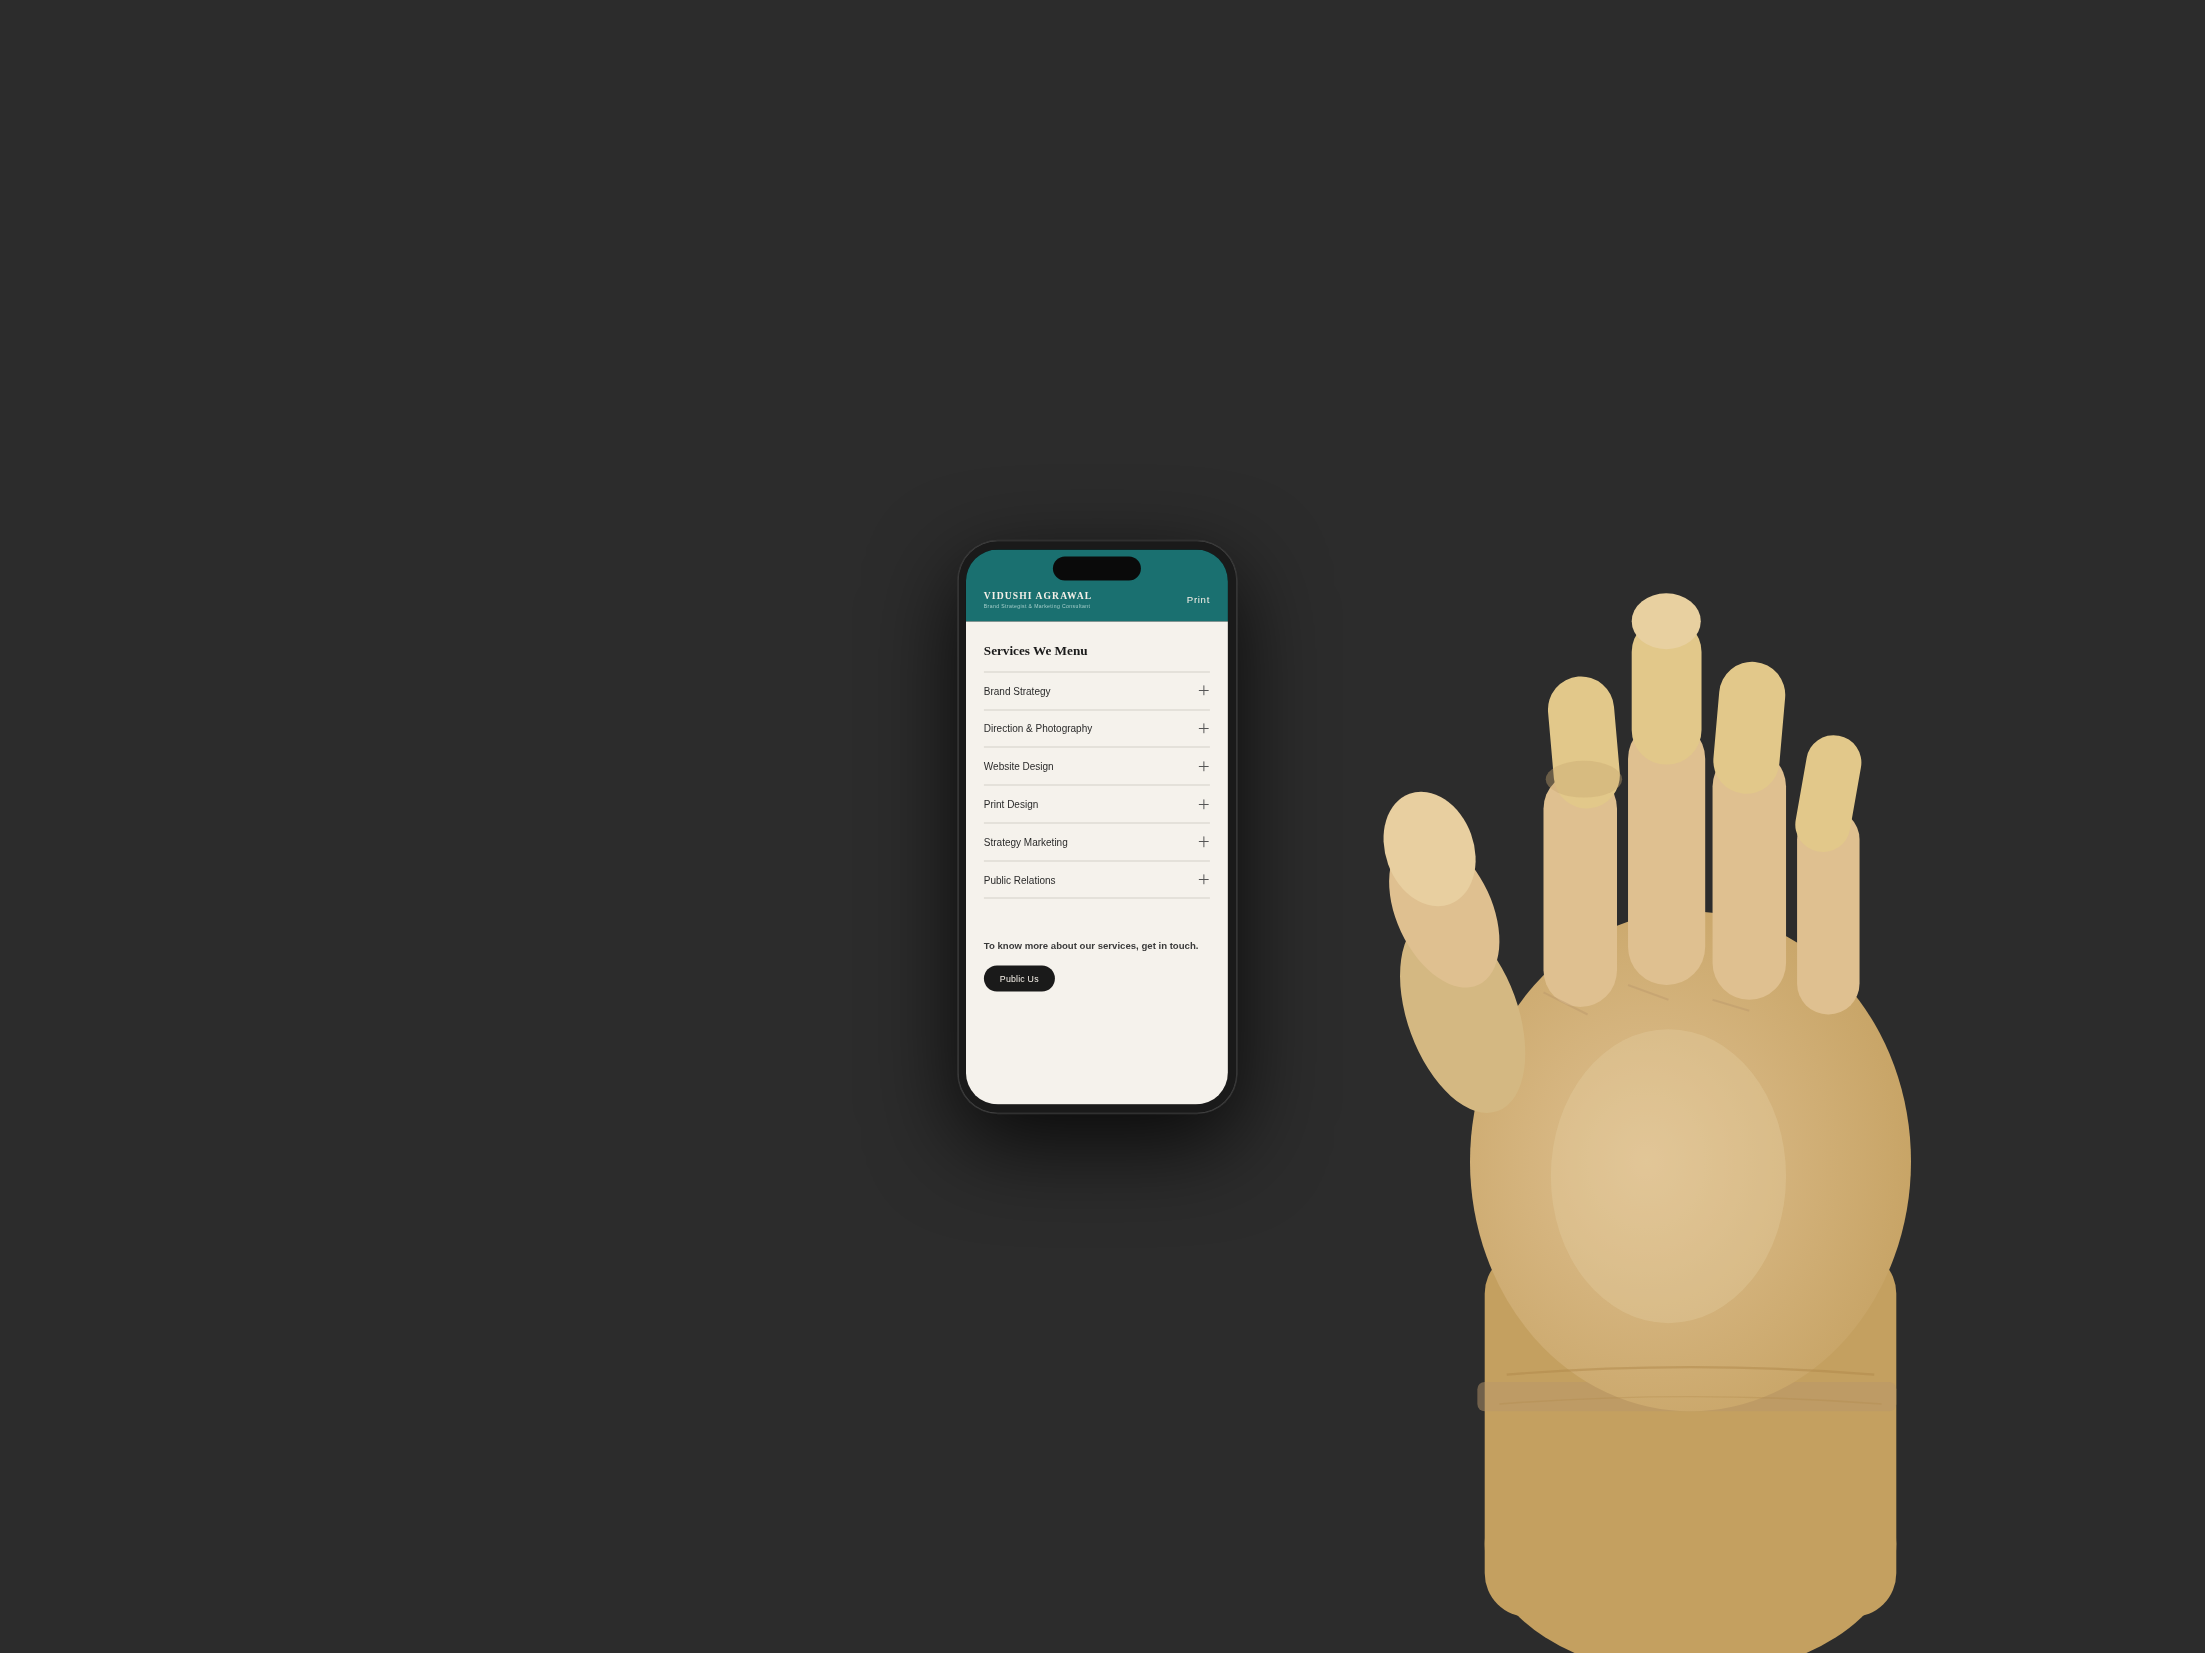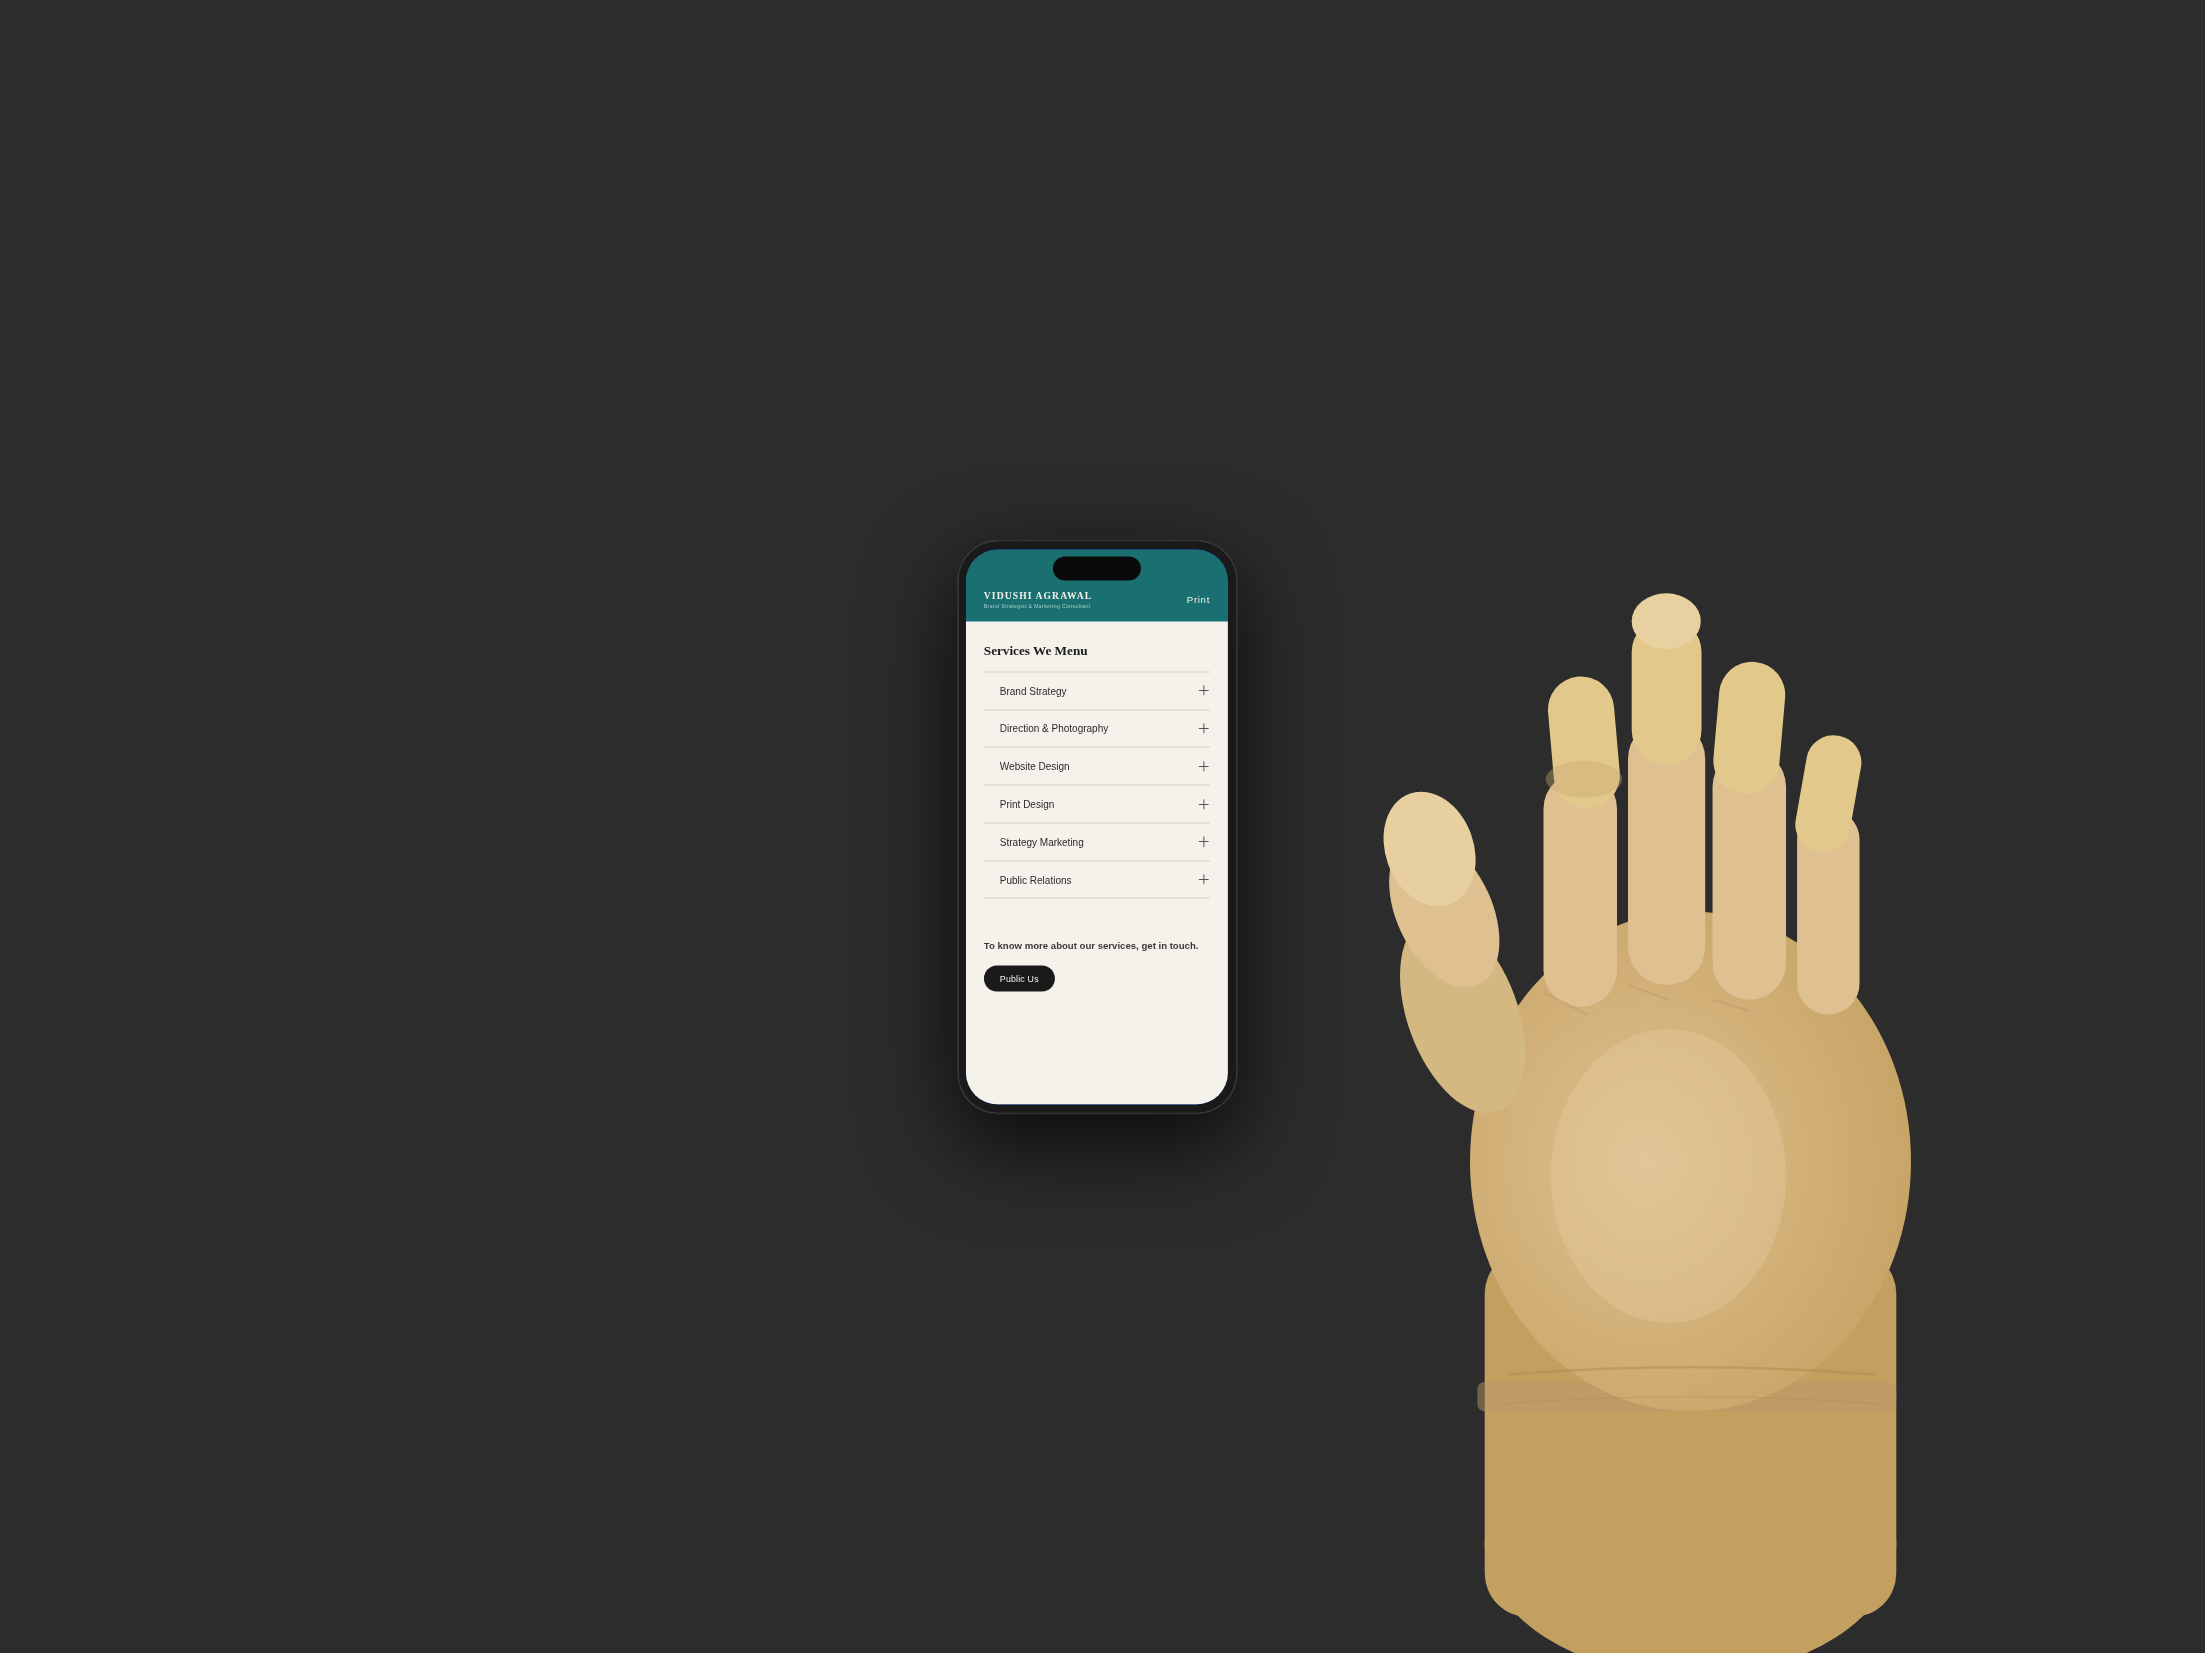--- a/index.html
+++ b/index.html
@@ -44,21 +44,21 @@
         0 29px 88px rgba(0,0,0,0.8),
         inset 0 0 0 0.7px #444;
       position: relative;
     }
 
     .phone-inner {
       width: 100%;
       height: 100%;
       border-radius: 32px;
       overflow: hidden;
-      background: #1d4ed8;
+      background: #000000;
       display: flex;
       flex-direction: column;
     }
 
     
     .dynamic-island {
       position: absolute;
       top: 16px;
       left: 50%;
       transform: translateX(-50%);
@@ -136,21 +136,20 @@
 
     .service-item:first-child {
       border-top: 0.7px solid #d4cfc8;
     }
 
     .service-label {
       font-size: 10px;
       color: #2a2a2a;
       font-family: Arial, sans-serif;
       font-weight: 400;
-      margin-left: 16px;
     }
 
     .plus-icon {
       width: 13.2px;
       height: 13.2px;
       position: relative;
       flex-shrink: 0;
     }
 
     .plus-icon::before,

